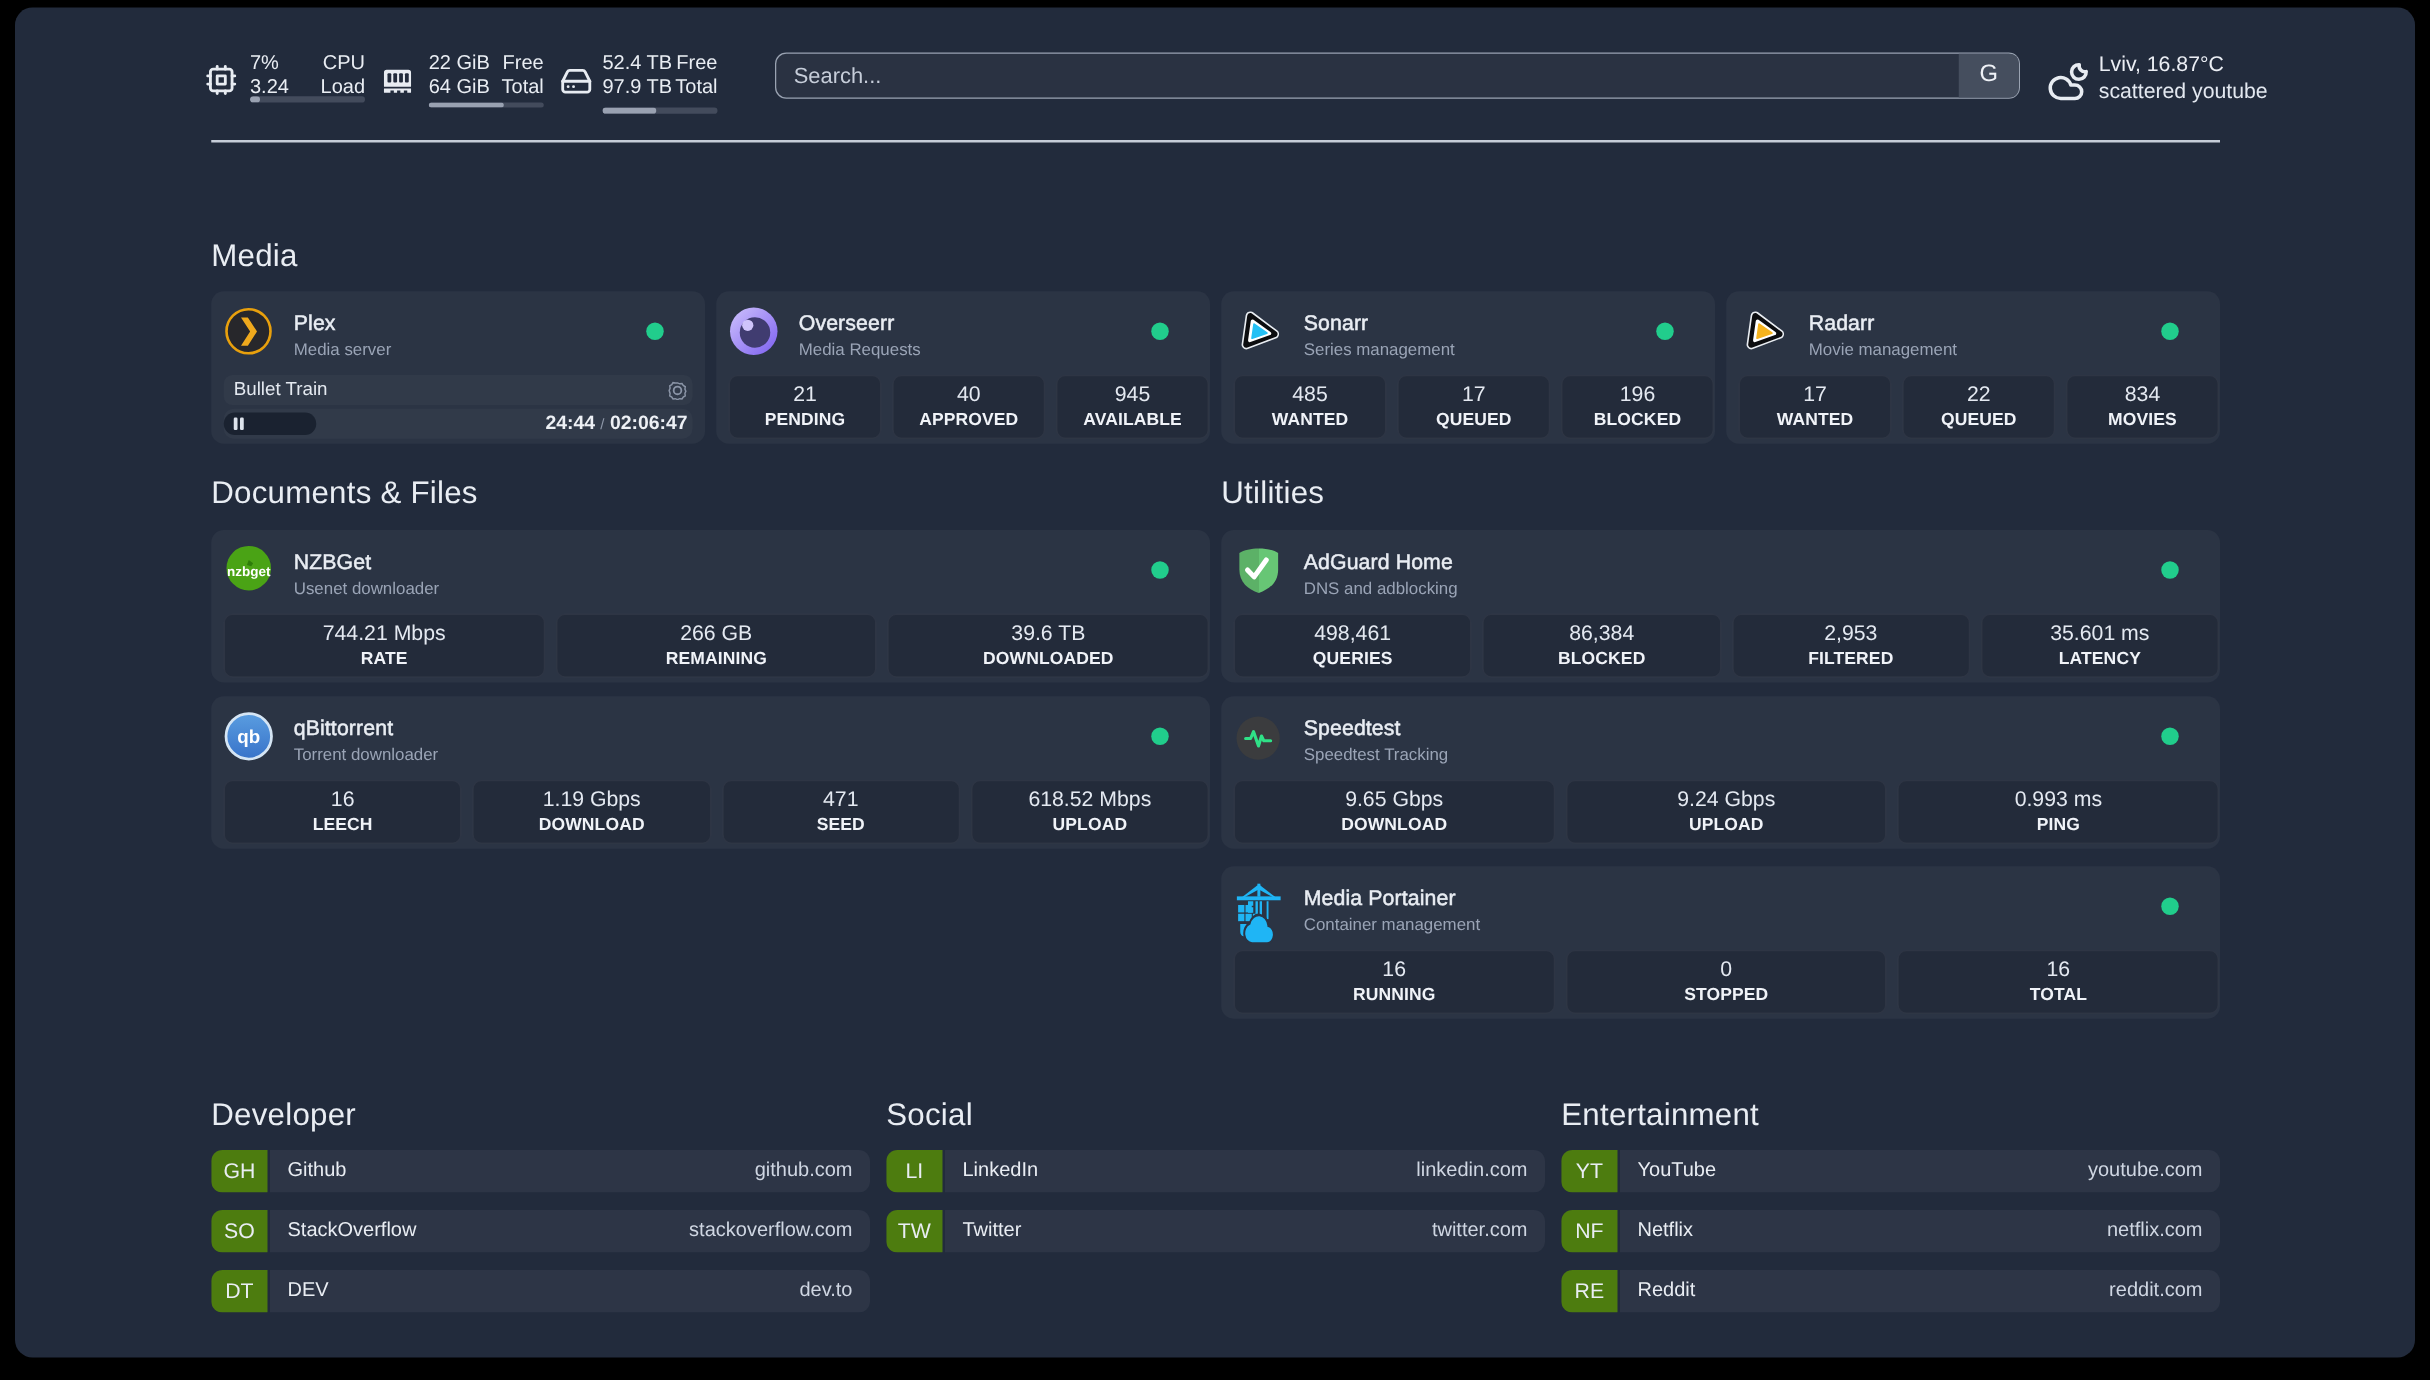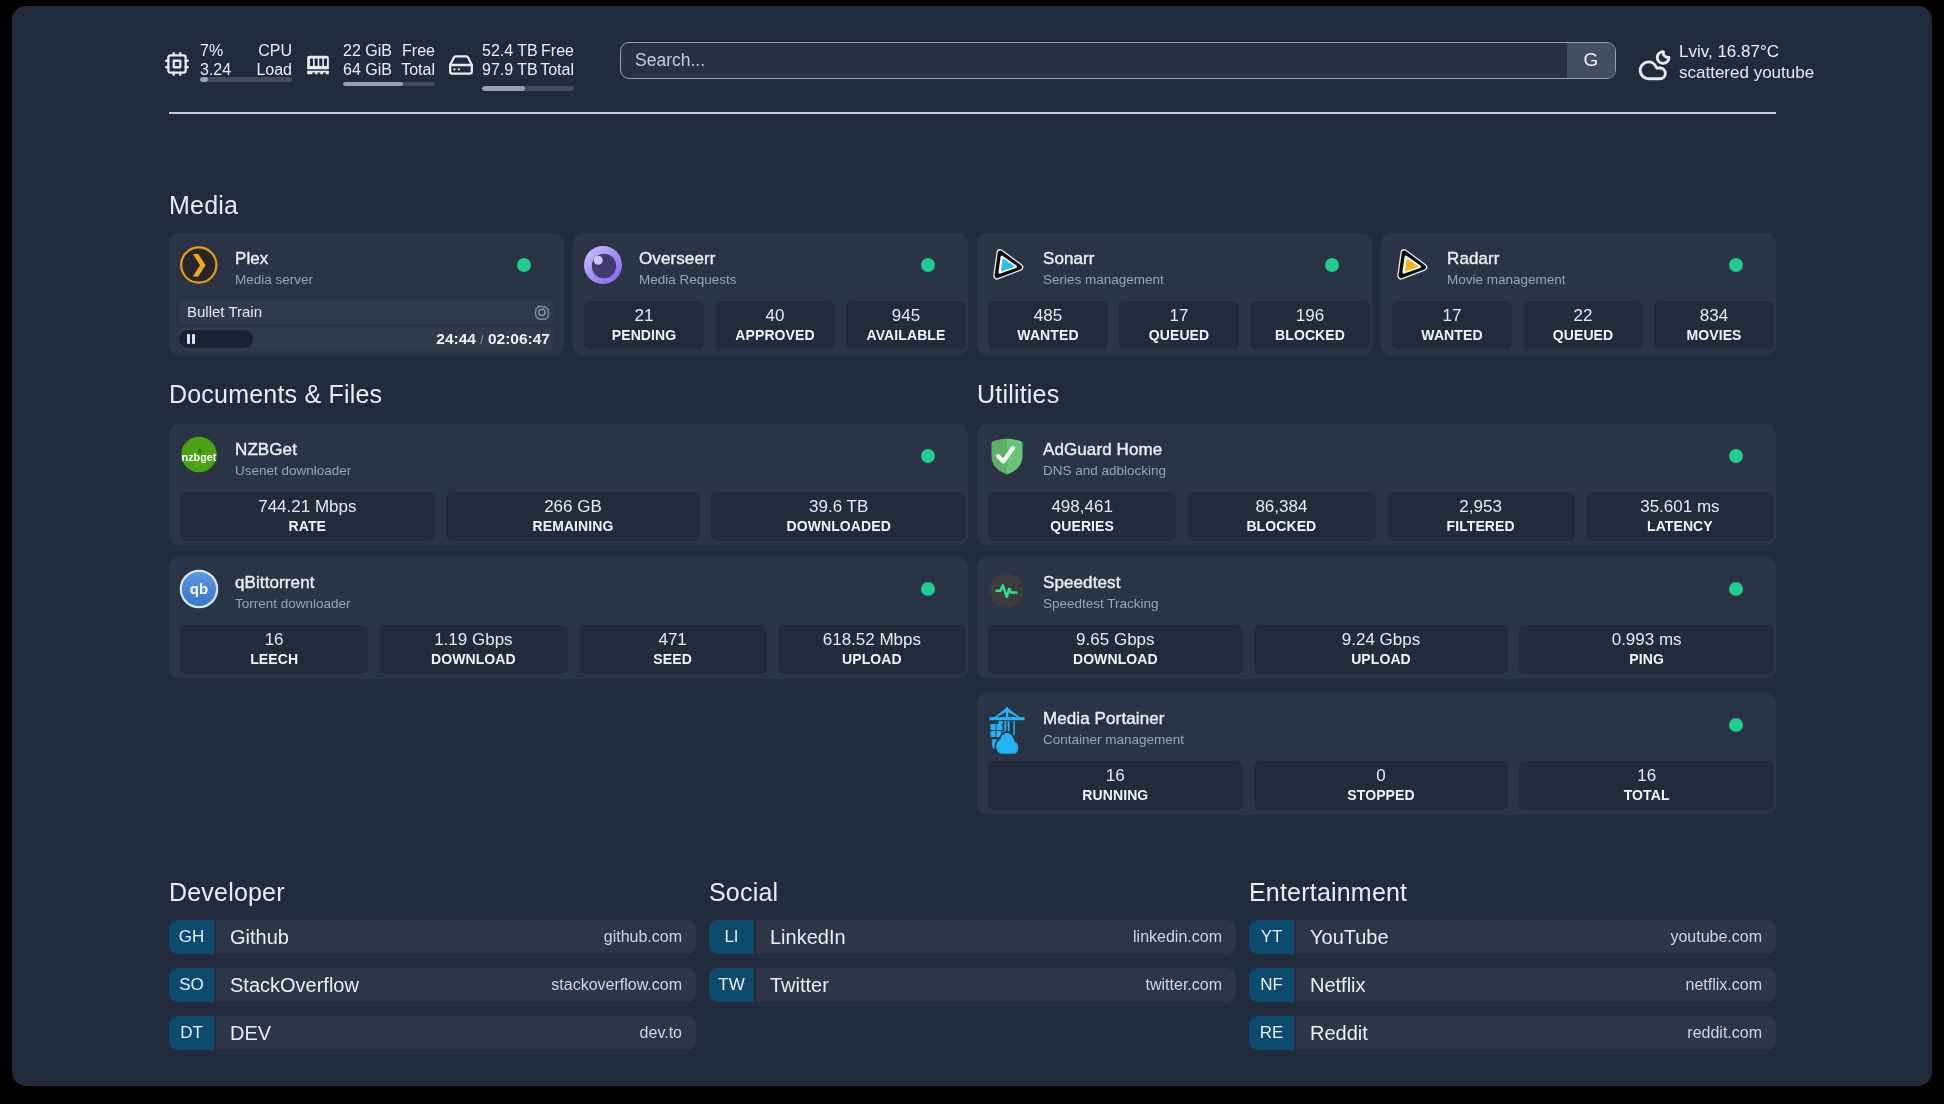--- a/index.html
+++ b/index.html
@@ -20,29 +20,29 @@
 #weather .l2 { font-size:17px; color:#e3e8f0; line-height:21px; }
 #divider { left:157px; top:106px; width:1607px; height:2px; background:#c6cdd8; }
 
 .shead { font-size:25px; color:#e9edf3; font-weight:500; letter-spacing:.2px; }
 .card { position:absolute; background:#2b3444; border-radius:10px; }
 .chead { position:absolute; left:10px; right:10px; top:12px; height:40px; }
 .cicon { position:absolute; left:0; top:0; width:40px; height:40px; }
 .ctitle { position:absolute; left:56px; top:3px; font-size:17px; font-weight:400; -webkit-text-stroke:0.4px #e9edf3; color:#e9edf3; line-height:22px; letter-spacing:.1px; }
 .csub { position:absolute; left:56px; top:26px; font-size:13.5px; color:#9aa4b6; line-height:18px; }
 .cdot { position:absolute; right:23px; top:13px; width:14px; height:14px; border-radius:50%; background:#21cd8c; }
-.stats { position:absolute; left:10px; right:1px; top:67px; height:51px; display:flex; gap:9px;justify-content:flex-end; }
+.stats { position:absolute; left:10px; right:1px; top:67px; height:51px; display:flex; gap:9px; }
 .sbox { flex:1; background:#232b3a; border:1px solid rgba(255,255,255,.05); border-radius:7px; text-align:center; padding-top:4px; }
 .snum { font-size:17px; color:#e4e9f1; line-height:22px; }
 .slab { font-size:14px; font-weight:bold; color:#f0f3f8; line-height:17px; letter-spacing:.1px; }
 
 .bm { position:absolute; height:34px; width:527px; border-radius:9px; overflow:hidden; display:flex; }
-.bm .ab { width:45px; background:#0c4a6e; color:#e9edf3; font-size:17px; text-align:center; line-height:34px; flex:none; margin-right:2px; }
+.bm .ab { width:45px; background:#4d7c0f; color:#e9edf3; font-size:17px; text-align:center; line-height:34px; flex:none; margin-right:2px; }
 .bm .main { flex:1; background:#2d3546; display:flex; align-items:center; padding:0 14px; }
-.bm .nm { font-size:20px; color:#e9edf3; }
+.bm .nm { font-size:16px; color:#e9edf3; }
 .bm .url { margin-left:auto; font-size:16px; color:#cfd6e2; }
 </style>
 </head>
 <body>
 <div id="panel">
 
 <svg class="abs resicon" style="left:152px;top:45px" width="26" height="26" viewBox="0 0 24 24" fill="none" stroke="currentColor" stroke-width="2.1" stroke-linecap="round" stroke-linejoin="round">
       <rect x="4" y="4" width="16" height="16" rx="2"></rect>
       <rect x="9" y="9" width="6" height="6"></rect>
       <path d="M15 2v2"></path>

